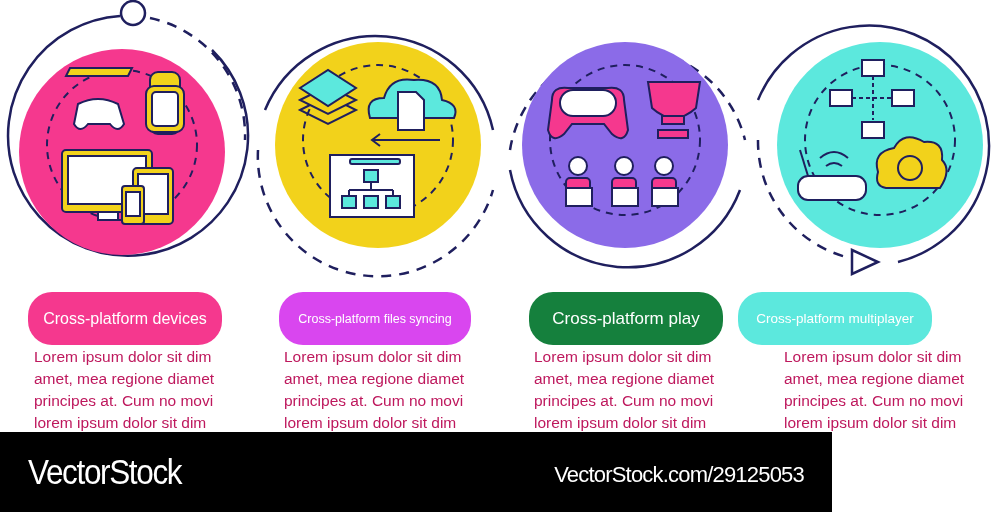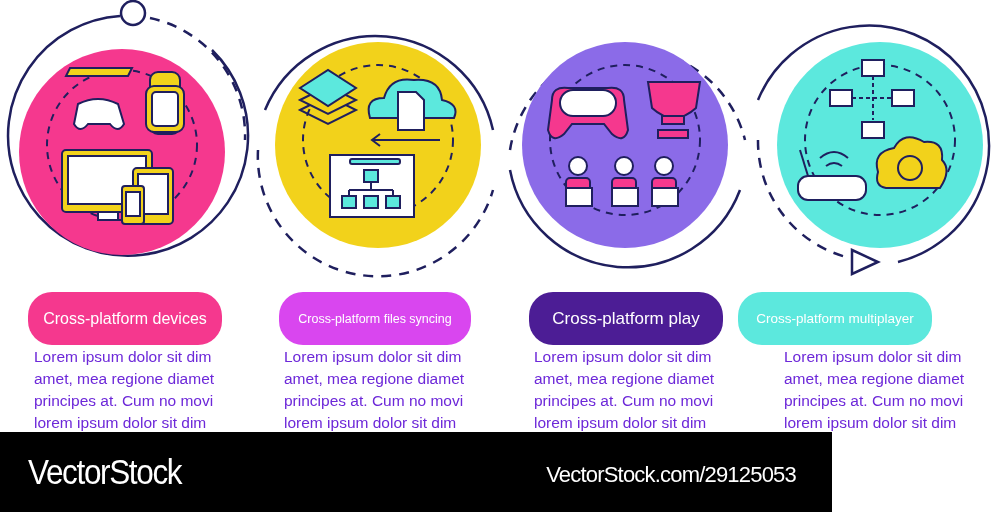--- a/index.html
+++ b/index.html
@@ -1,22 +1,22 @@
 <!DOCTYPE html>
 <html><head>
 <meta charset="utf-8">
 <style>
   html, body { margin:0; padding:0; }
   body { width:1000px; height:512px; position:relative; background:#ffffff; overflow:hidden; font-family:"Liberation Sans", sans-serif; }
   #art { position:absolute; left:0; top:0; width:1000px; height:430px; }
   .pill { position:absolute; top:292px; height:53px; border-radius:24px; color:#fff; display:flex; align-items:center; justify-content:center; white-space:nowrap; }
-  .desc { position:absolute; top:346px; width:200px; color:#6d28d9; font-size:15.5px; line-height:22px; }
+  .desc { position:absolute; top:346px; width:200px; color:#be185d; font-size:15.5px; line-height:22px; }
   .footer { position:absolute; left:0; top:432px; width:832px; height:80px; background:#000; }
   .brand { position:absolute; left:28px; top:20px; color:#fff; font-size:35px; letter-spacing:-1.5px; transform:scaleX(0.9); transform-origin:left; }
-  .brand-url { position:absolute; right:36px; top:30px; color:#fff; font-size:22px; letter-spacing:-0.8px; }
+  .brand-url { position:absolute; right:28px; top:30px; color:#fff; font-size:22px; letter-spacing:-0.8px; }
 </style>
 </head>
 <body>
 
 <svg id="art" viewBox="0 0 1000 430" xmlns="http://www.w3.org/2000/svg">
   <g fill="none" stroke="#1f1f5e" stroke-width="2.5">
 
     <path d="M 120 16 A 120 120 0 1 0 212 50"></path>
     <path d="M 150 18 A 120 120 0 0 1 245 140" stroke-dasharray="10 8"></path>
 
@@ -109,21 +109,21 @@
     <rect x="798" y="176" width="68" height="24" rx="10" fill="#fff"></rect>
     <path d="M 808 176 L 800 150" fill="none"></path>
     <path d="M 820 158 q 14 -12 28 0 M 826 166 q 8 -6 16 0" fill="none"></path>
     <path d="M 886 188 q -12 -2 -8 -16 q -6 -20 16 -24 q 10 -18 30 -6 q 20 -2 18 18 q 10 10 -2 28 Z" fill="#f2d21b"></path>
     <circle cx="910" cy="168" r="12" fill="none"></circle>
   </g>
 </svg>
 
 <div class="pill" style="left:28px;width:194px;background:#f5388e;font-size:16px;">Cross-platform devices</div>
 <div class="pill" style="left:279px;width:192px;background:#d946ef;font-size:12.5px;">Cross-platform files syncing</div>
-<div class="pill" style="left:529px;width:194px;background:#4c1d95;font-size:17px;">Cross-platform play</div>
+<div class="pill" style="left:529px;width:194px;background:#15803d;font-size:17px;">Cross-platform play</div>
 <div class="pill" style="left:738px;width:194px;background:#5ce8dd;font-size:13.5px;">Cross-platform multiplayer</div>
 
 <div class="desc" style="left:34px;">
   <div>Lorem ipsum dolor sit dim</div>
   <div>amet, mea regione diamet</div>
   <div>principes at. Cum no movi</div>
   <div>lorem ipsum dolor sit dim</div>
 </div>
 <div class="desc" style="left:284px;">
   <div>Lorem ipsum dolor sit dim</div>

